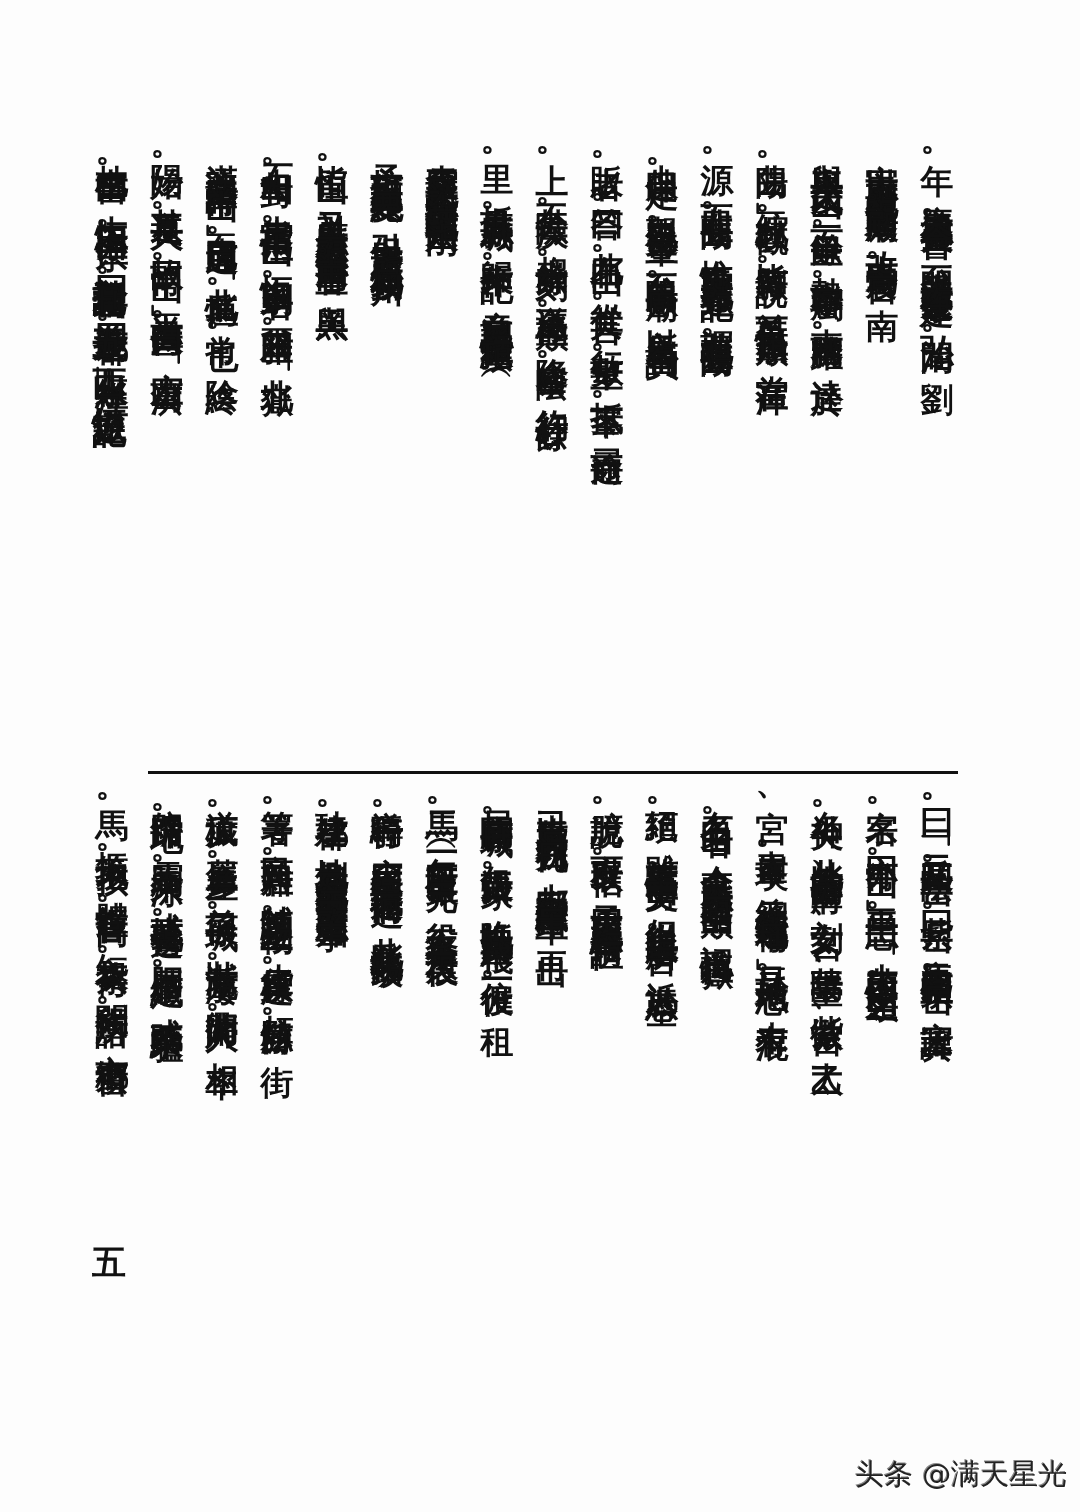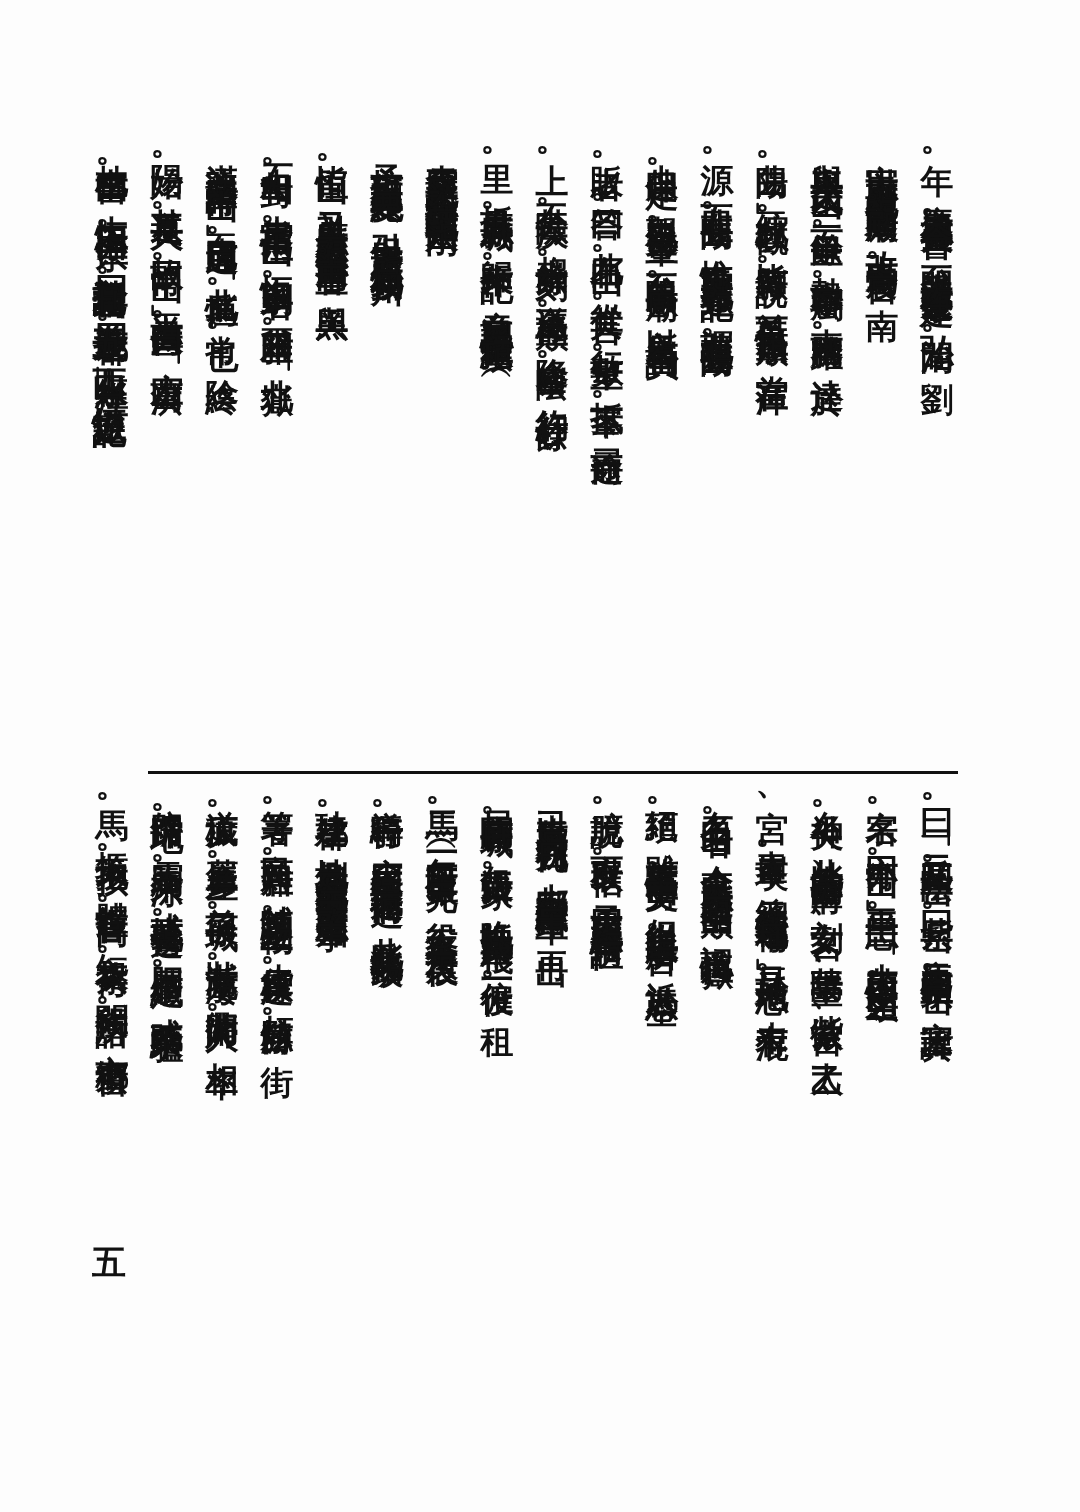--- a/index.html
+++ b/index.html
@@ -77,13 +77,14 @@
     <div class="col" style="left:217px">導騎行。穿大同後中前三城通衢而過。此爲北魏拓跋</div>
     <div class="col" style="left:162px">珪建都。地側見有晉北鎮守使雁門道尹府改縣知事</div>
     <div class="col" style="left:107px">等署。商民雜居。鋪陳多是土物。皮貨標題。頗炫游目。街</div>
     <div class="col" style="left:52px">道穢仄。舊屋參差。前後二城。狀漸荒廢。衢間婦人。相率</div>
     <div class="col" style="left:-3px">傍門踞地。露胸乘涼。或排花髻邊。胭唇纖足。或跨乘驢</div>
     <div class="col" style="left:-58px">馬。振策抱孩。體鐘音高。短衣紮袴。聞役所語。市鄉積習</div>
   </div>
 
   <div class="running-head">新遊記彙刊　卷之十五　山西　恆嶽遊記</div>
   <div class="page-number">五</div>
+  <div class="watermark">头条 @满天星光</div>
 </div>
 
 </body></html>

